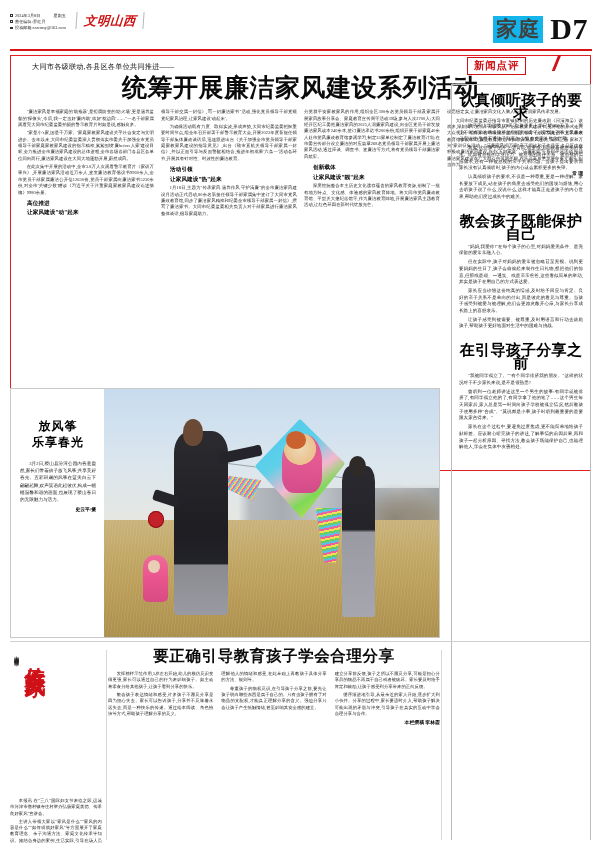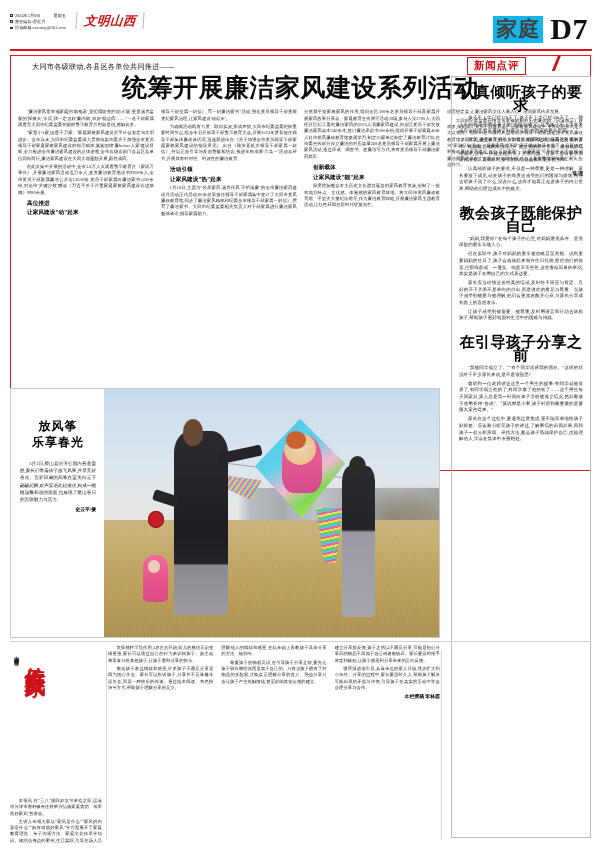--- a/index.html
+++ b/index.html
@@ -170,21 +170,21 @@
     position: absolute;
     top: 52px;
     right: 9px;
     width: 140px;
     height: 788px;
     overflow: hidden;
   }
   .sb-banner {
     position: relative;
     height: 22px;
-    margin-bottom: 2px;
+    margin-bottom: 10px;
   }
   .sb-banner-label {
     display: inline-block;
     background: #ffffff;
     border: 1.4px solid #cf1118;
     color: #cf1118;
     font-size: 10.5px;
     font-weight: bold;
     line-height: 13px;
     padding: 1.5px 6px 1.5px 6px;
@@ -662,20 +662,21 @@
     <div class="vbanner" style="position:relative;left:0;top:0;border-right:none;padding:2px 0 0 0;height:150px;width:92px;">
       <div class="vb-title">传承良好家风</div>
       <div class="vb-kicker">河津市寺庙村福寺庄村——</div>
     </div>
     <p class="ptext">本报讯 在"三八"国际妇女节来临之际,运城市河津市僧村镇寺庄村举办弘扬家庭美德、传承良好家风"宣讲会。</p>
     <p class="ptext">主讲人带领大家以"家风是什么""家风的内容是什么""如何成就好家风"等方面展开了家庭教育理念、亲子沟通方法、家庭文化传承等知识。她结合身边的案例,生活实际,引导在场人员用民或许家新的优秀家风家风的内涵意义和传承价值。</p>
 
   </div>
 
   <div class="bottom-story">
+    <div class="bs-headline">要正确引导教育孩子学会合理分享</div>
     <div class="bs-cols">
       <div class="bs-col">
         <p class="ptext">发挥榜样示范作用,5岁左右开始,幼儿的模仿意识变得更强,家长可以通过自己的行为来影响孩子。如主动将零食分给其他孩子,让孩子看到分享的快乐。</p>
         <p class="ptext">教会孩子表达情绪和感受,许多孩子不愿意分享是因为担心失去。家长可以告诉孩子,分享并不意味着永远失去,而是一种快乐的传递。通过绘本阅读、角色扮演等方式,帮助孩子理解分享的意义。</p>
       </div>
       <div class="bs-col">
         <p class="ptext noindent">理解他人的情绪和感受,在此基础上再教孩子具体分享的方法、规则等。</p>
         <p class="ptext">尊重孩子的物权意识,在引导孩子分享之前,要先让孩子明白哪些东西是属于自己的。只有当孩子拥有了对物品的支配权,才能真正理解分享的含义。强迫分享只会让孩子产生抵触情绪,甚至影响其安全感的建立。</p>
       </div>
       <div class="bs-col">

